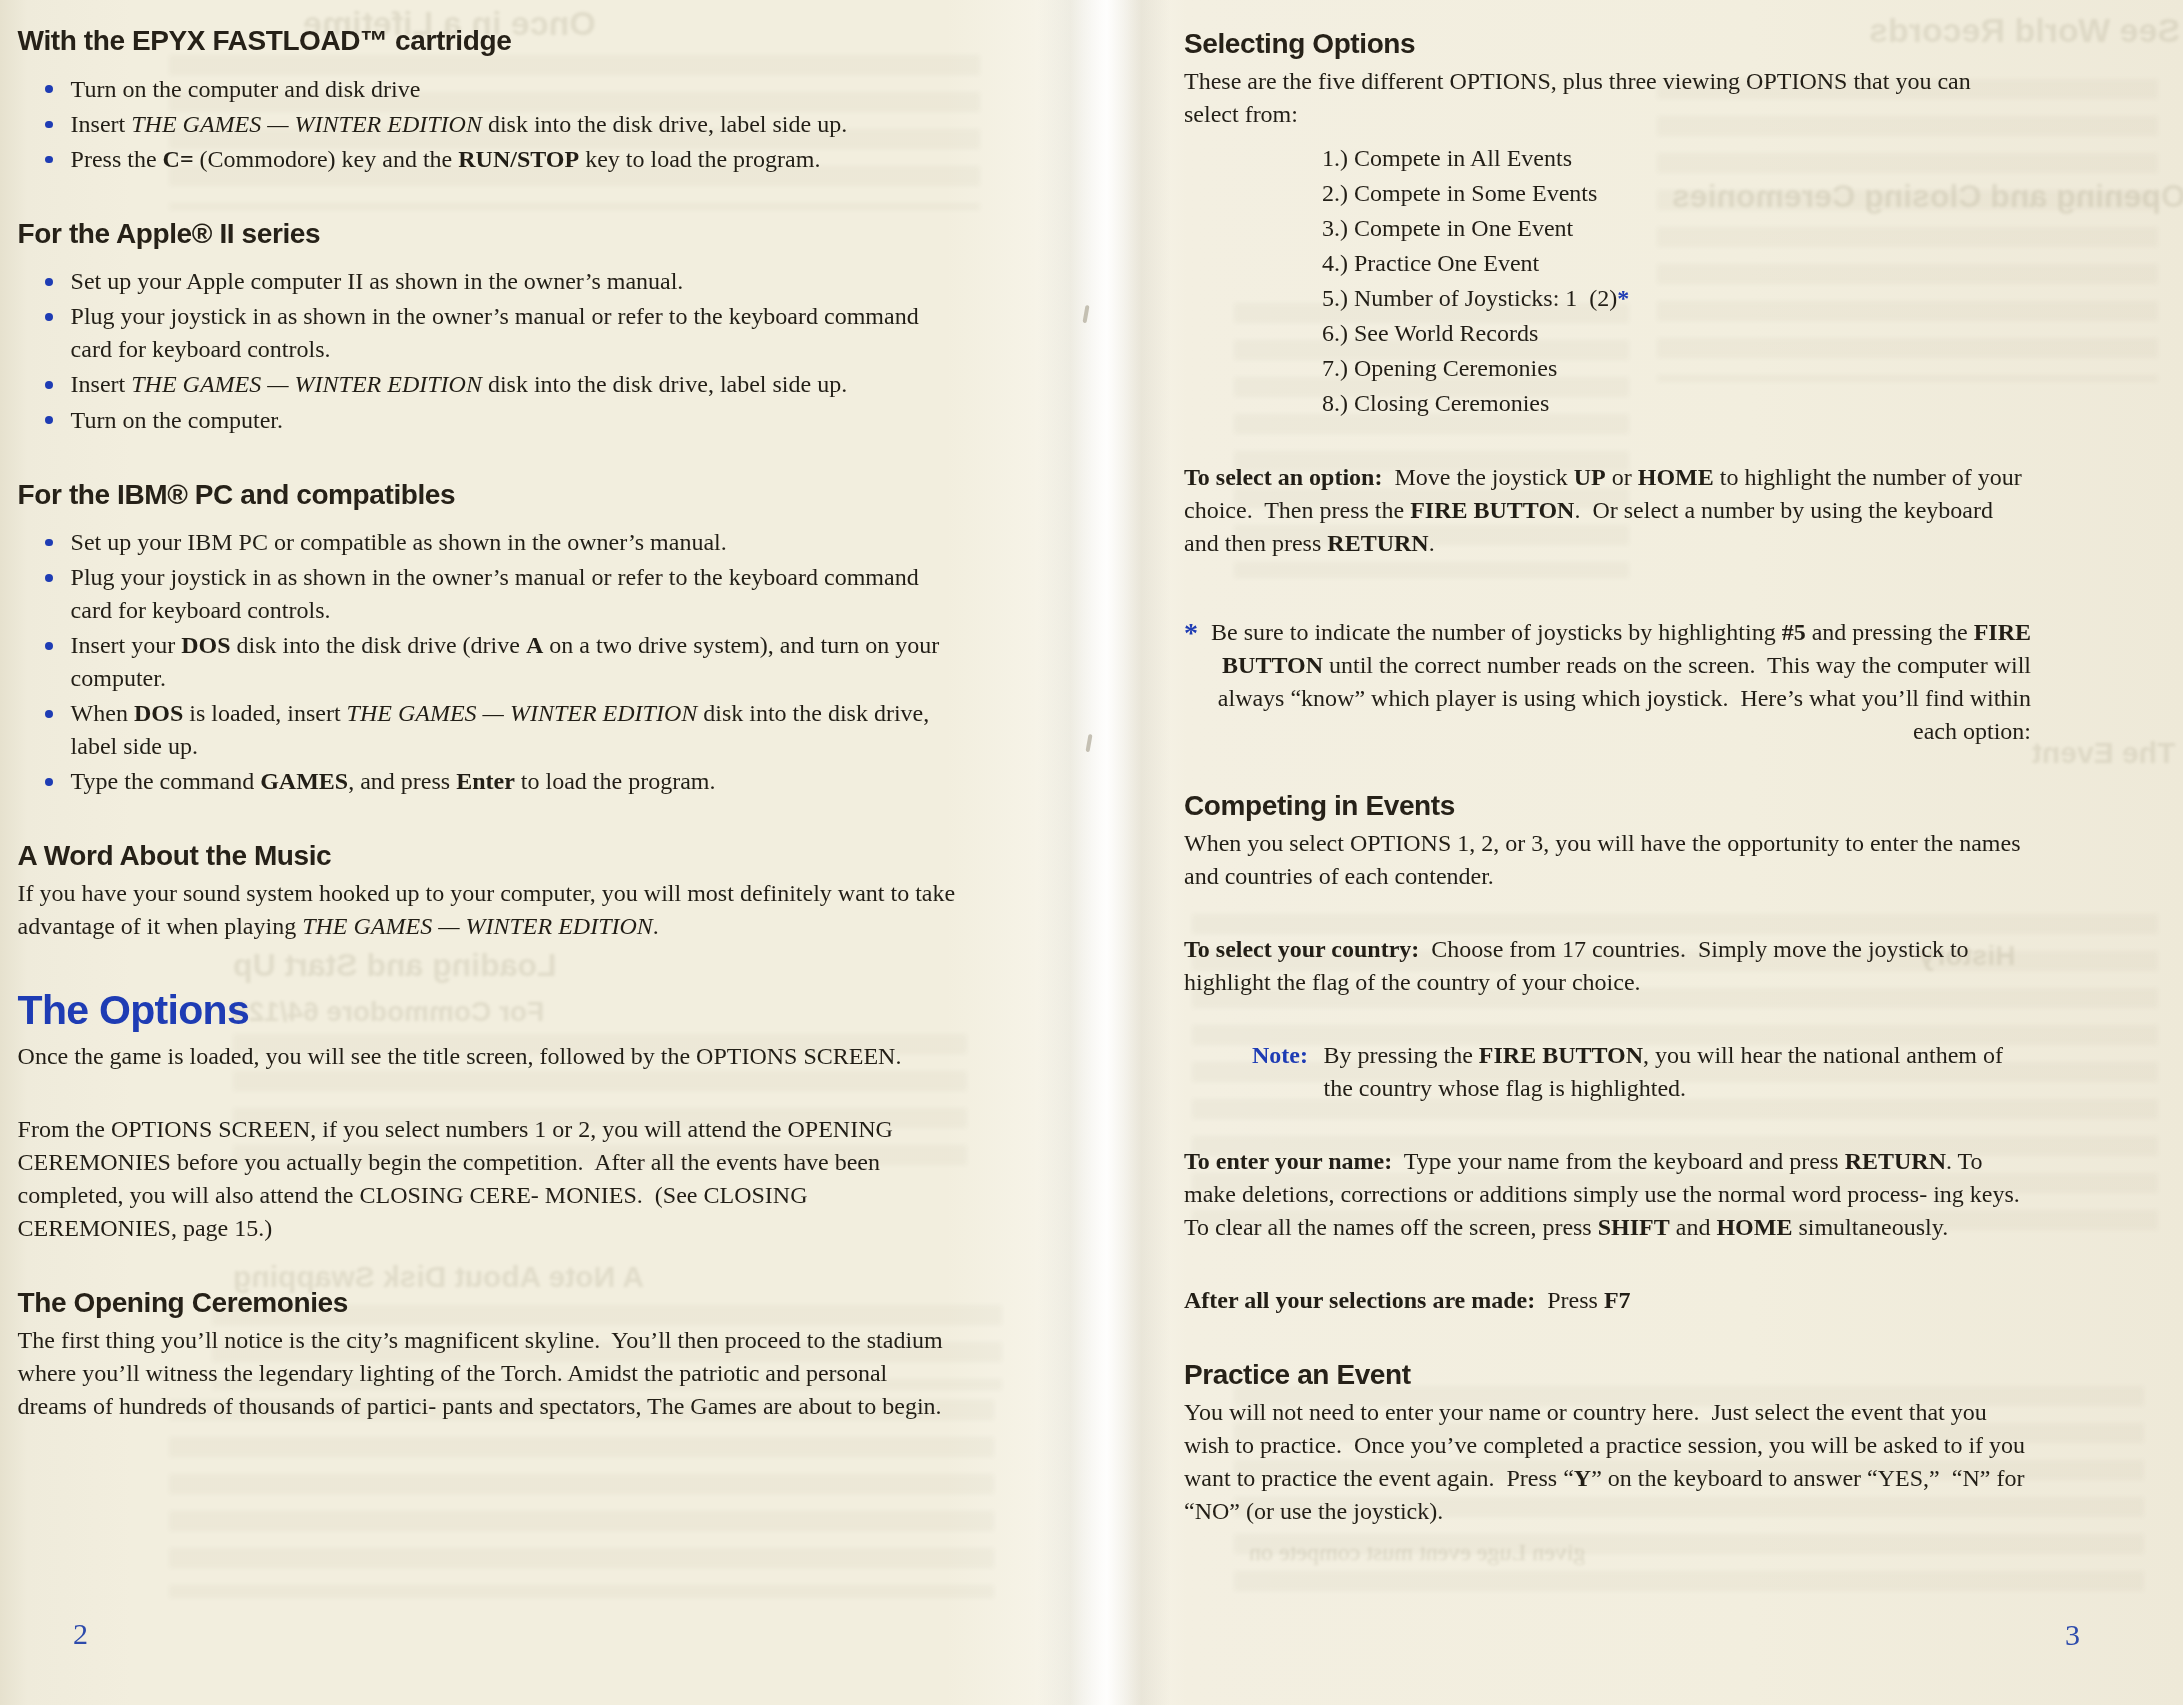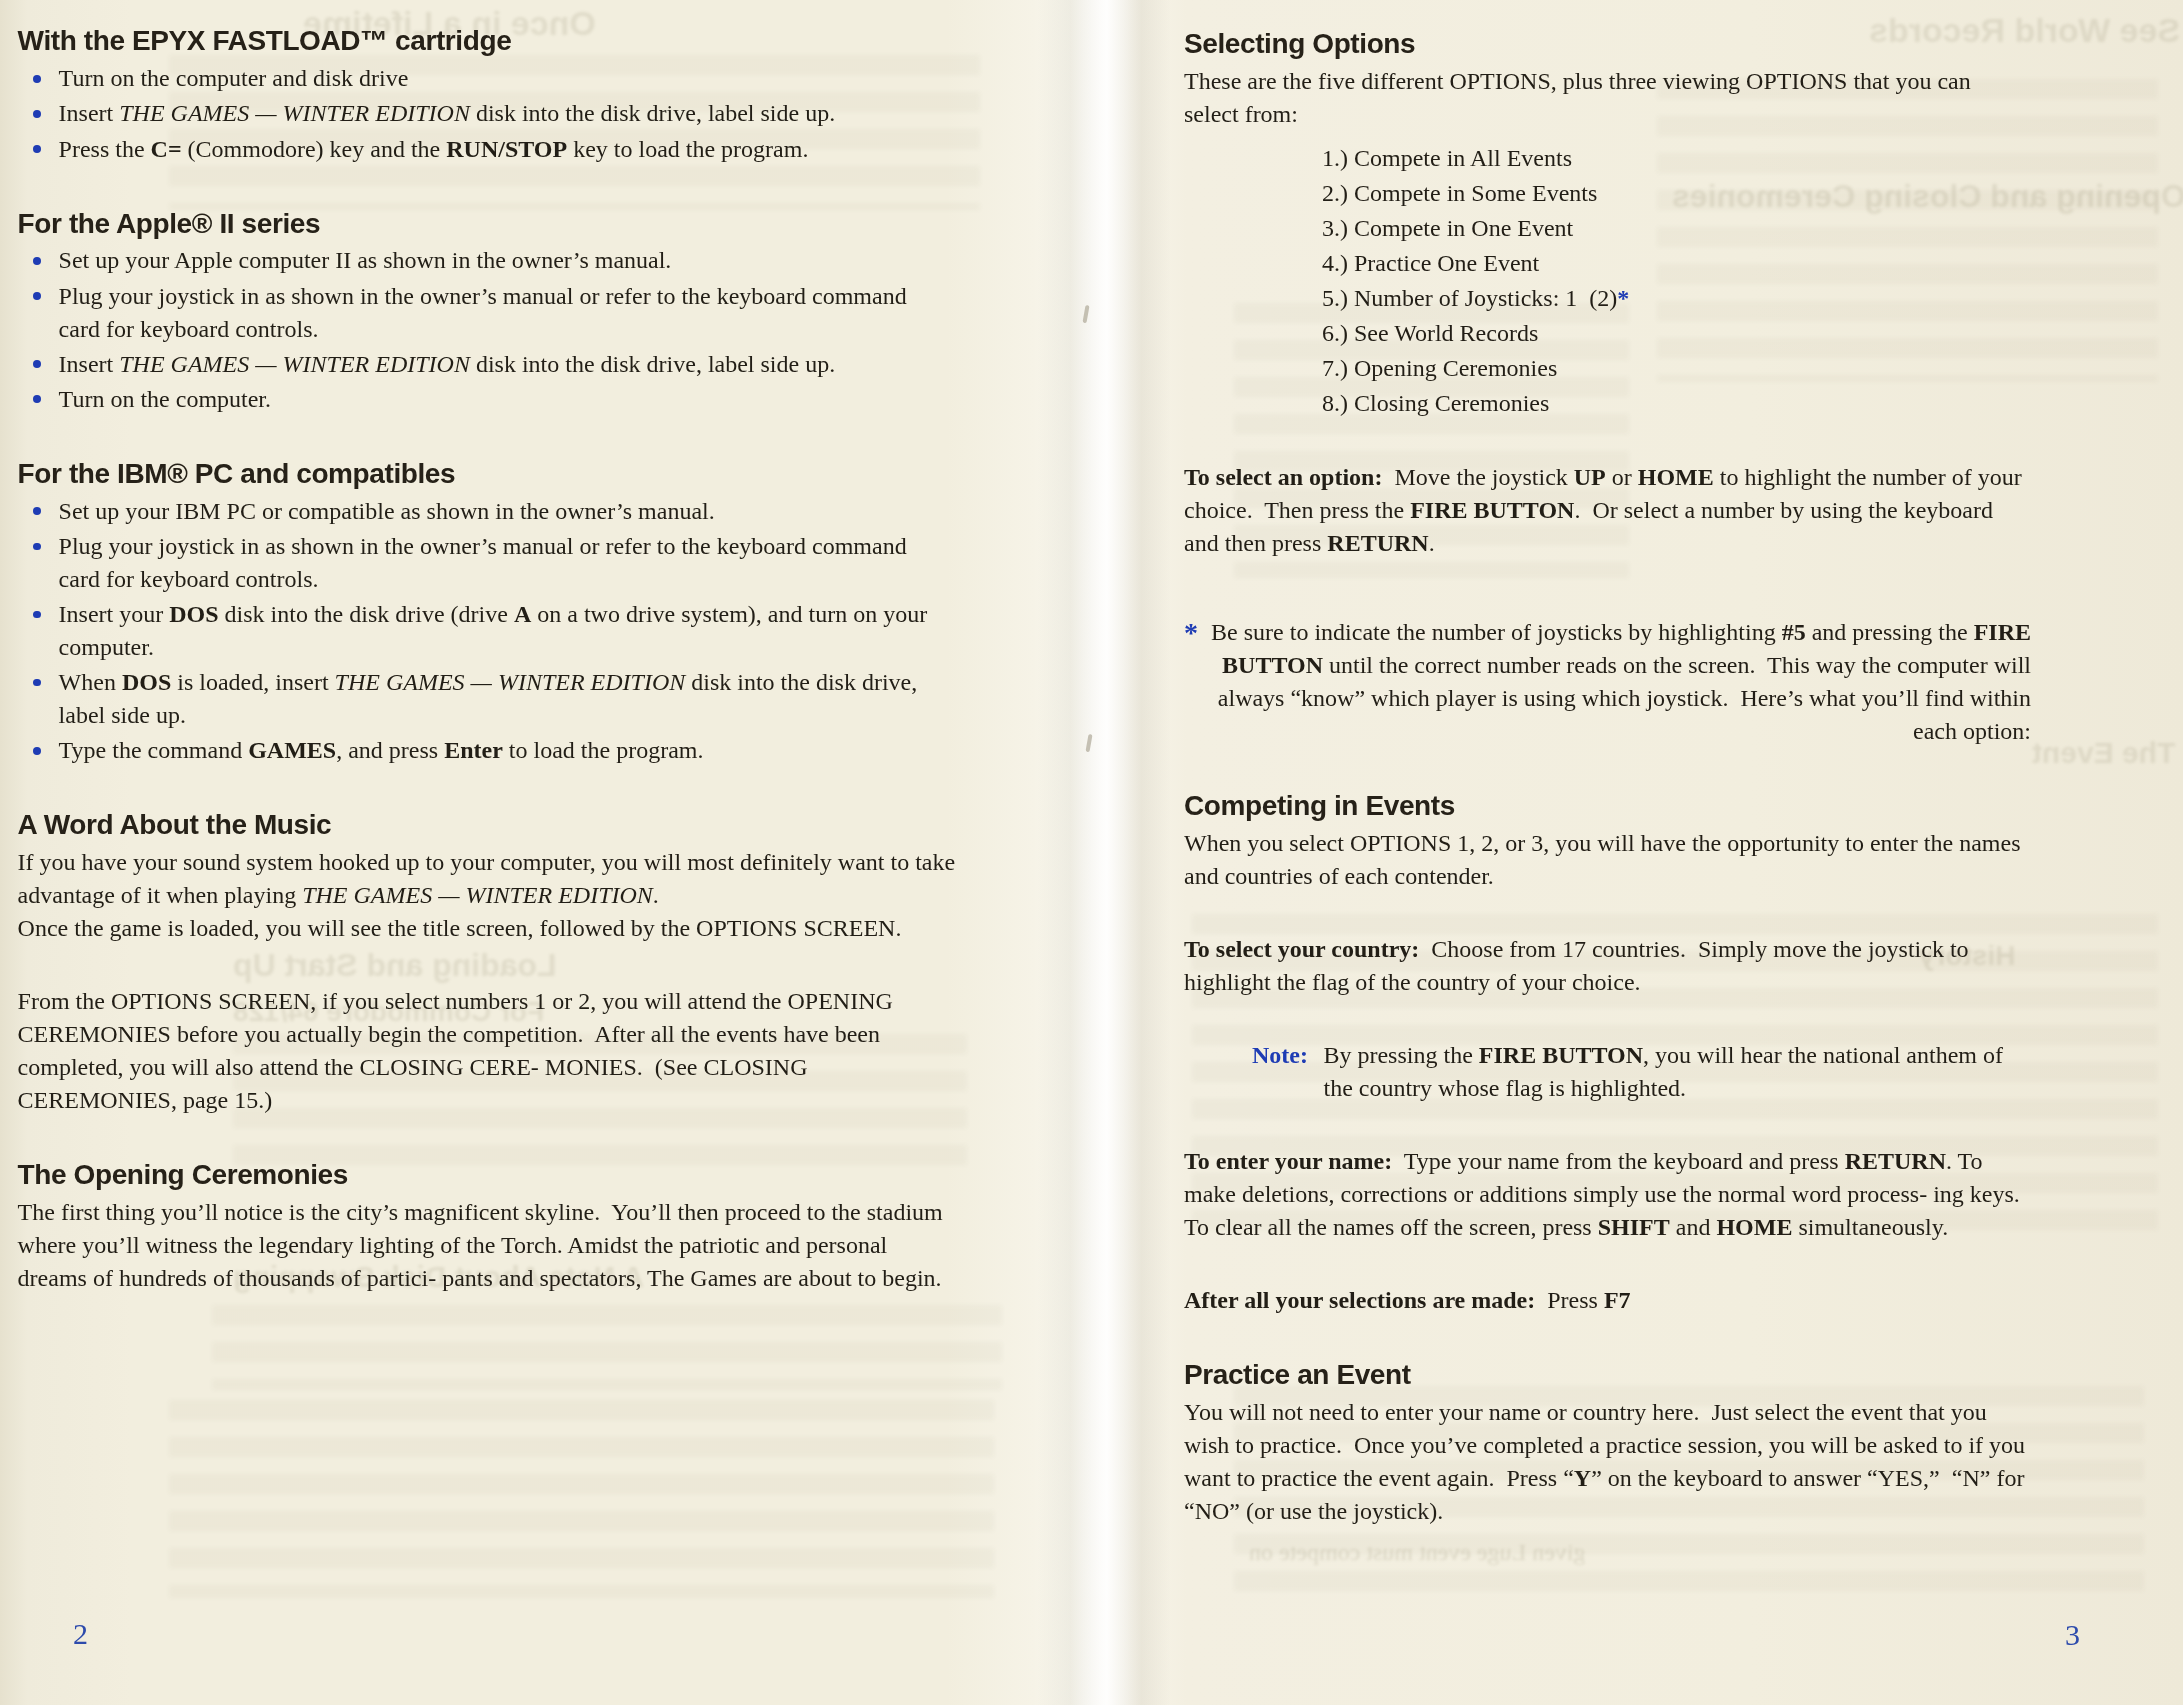--- a/index.html
+++ b/index.html
@@ -75,21 +75,21 @@
   h2.blue{color:var(--blue);}
   h2.lg{font-size:41px;margin-top:45px;letter-spacing:-0.7px;}
 
   p,.bullets li,.numitem,.note-block,.starred{
     font-size:24px;line-height:33px;margin:0;white-space:pre-wrap;
   }
   .b{font-weight:700;}
   .i{font-style:italic;}
   .c-blue{color:var(--blue);}
 
-  ul.bullets{list-style:none;margin:4px;padding:0;}
+  ul.bullets{list-style:none;margin:16px;padding:0;}
   .bullets li{position:relative;padding-left:37px;margin:0 0 2.1px 0;}
   .dot{
     position:absolute;left:11.3px;top:12.7px;width:7.8px;height:7.8px;border-radius:50%;
     background:var(--blue);
   }
 
   .numlist{margin:10px 0 8px 138px;}
   .numitem{line-height:35px;}
   .mt-m{margin-top:40px;}
   .mt-l{margin-top:56px;}
@@ -171,20 +171,21 @@
         <li><span class="dot"></span><span>Insert your </span><span class="b">DOS</span><span> disk into the disk drive (drive </span><span class="b">A</span><span> on a two drive system), and turn on your computer.</span></li>
         <li><span class="dot"></span><span>When </span><span class="b">DOS</span><span> is loaded, insert </span><span class="i">THE GAMES — WINTER EDITION</span><span> disk into the disk drive, label side up.</span></li>
         <li><span class="dot"></span><span>Type the command </span><span class="b">GAMES</span><span>, and press </span><span class="b">Enter</span><span> to load the program.</span></li>
       </ul>
     </section>
     <section>
       <h2>A Word About the Music</h2>
       <p><span>If you have your sound system hooked up to your computer, you will most definitely want to take advantage of it when playing </span><span class="i">THE GAMES — WINTER EDITION</span><span>.</span></p>
     </section>
     <section>
+      <h2 class="blue lg">The Options</h2>
       <p><span>Once the game is loaded, you will see the title screen, followed by the OPTIONS SCREEN.</span></p>
       <p class="mt-m"><span>From the OPTIONS SCREEN, if you select numbers 1 or 2, you will attend the OPENING CEREMONIES before you actually begin the competition.  After all the events have been completed, you will also attend the CLOSING CERE- MONIES.  (See CLOSING CEREMONIES, page 15.)</span></p>
     </section>
     <section>
       <h2>The Opening Ceremonies</h2>
       <p><span>The first thing you’ll notice is the city’s magnificent skyline.  You’ll then proceed to the stadium where you’ll witness the legendary lighting of the Torch. Amidst the patriotic and personal dreams of hundreds of thousands of partici- pants and spectators, The Games are about to begin.</span></p>
     </section>
   </div>
 <div class="content" id="right-content">
     <section>

